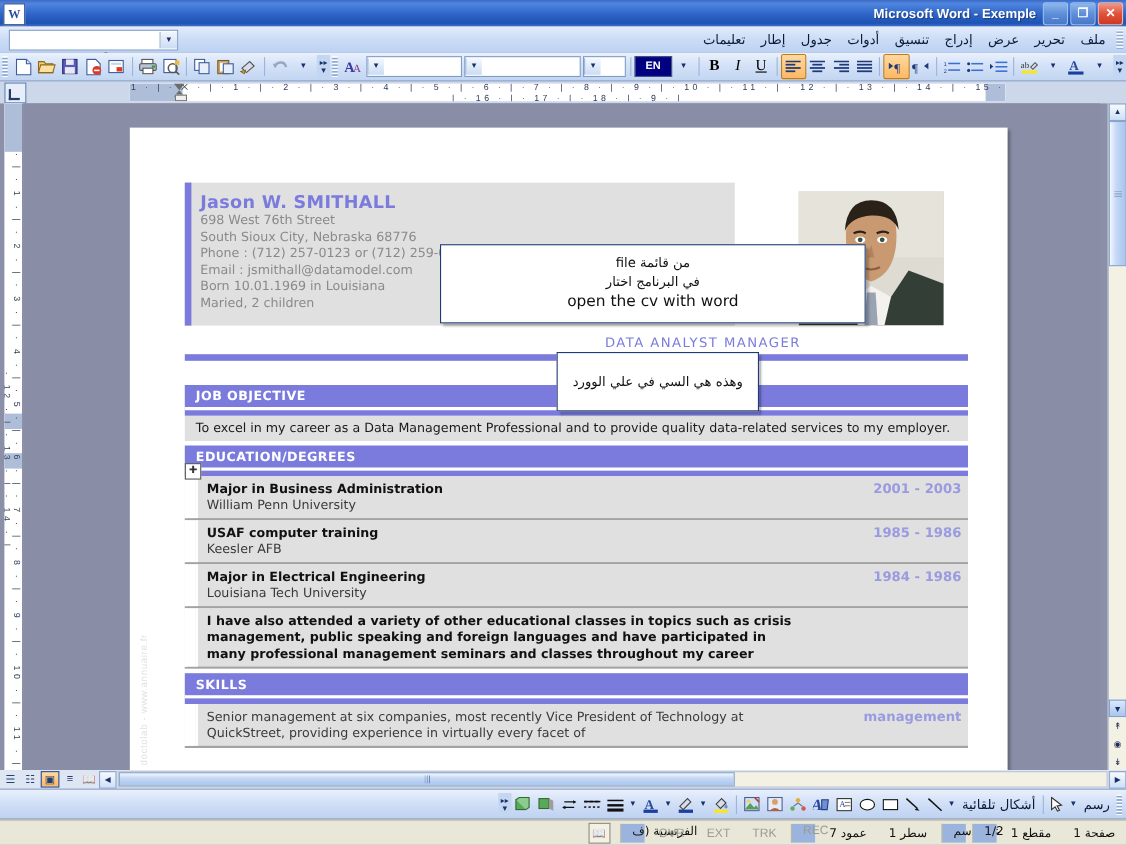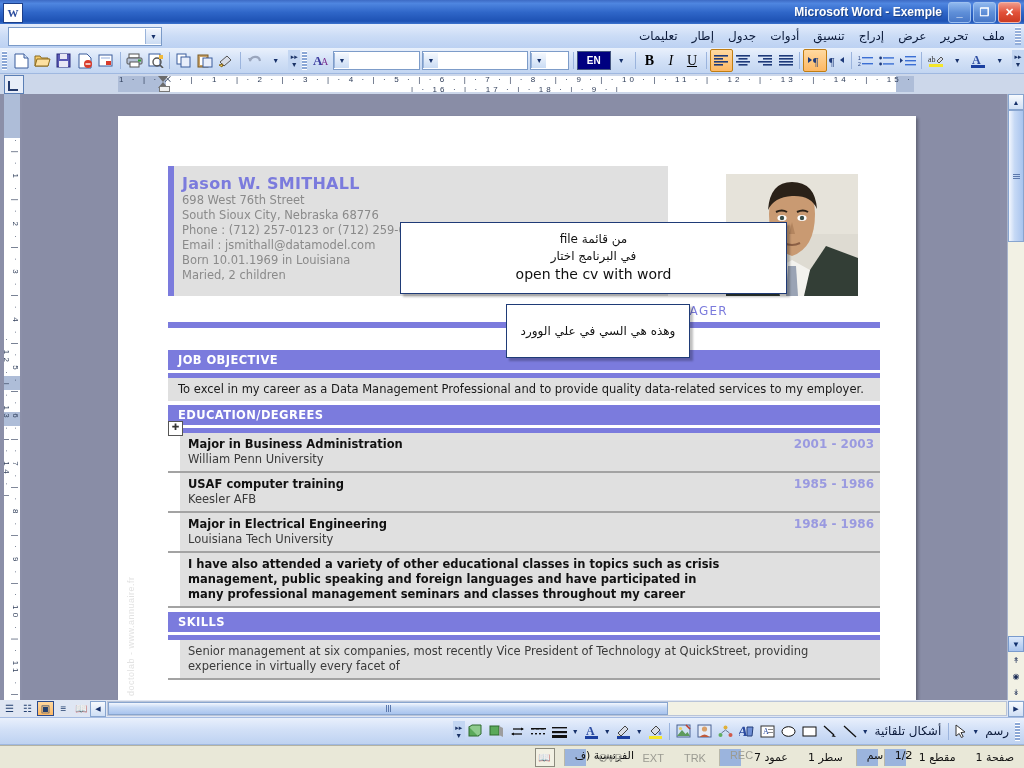--- a/index.html
+++ b/index.html
@@ -222,21 +222,21 @@
   
   .callout{
     position:absolute;background:#fff;border:1px solid #1f3b77;
     box-shadow:3px 3px 2px rgba(0,0,0,.25);
     text-align:center;color:#111;
     font-family:"DejaVu Sans","Liberation Sans",sans-serif;
   }
   .callout .ar{font-size:12px;direction:rtl;line-height:17px;}
   .callout .en{font-size:14px;line-height:19px;}
   #callout1{left:378px;top:128px;width:387px;height:72px;padding-top:8px;box-sizing:border-box;}
-  #callout2{left:484px;top:210px;width:182px;height:52px;display:flex;align-items:center;justify-content:center;}
+  #callout2{left:484px;top:226px;width:182px;height:52px;display:flex;align-items:center;justify-content:center;}
 
   
   .tbl-handle{
     position:absolute;left:146px;top:327px;width:13px;height:13px;background:#fff;
     border:1px solid #555;font-size:9px;line-height:11px;text-align:center;color:#333;
   }
 
   
   .vscroll{
     position:absolute;right:0;top:94px;width:16px;height:606px;
@@ -662,20 +662,21 @@
         <div style="height:4px;background:#fff"></div>
 
         <div class="sec-title">SKILLS</div>
         <div class="sec-bar"></div>
 
         <div class="row">
           <div class="frame-r"></div>
           <div class="what">
             <span class="sub">Senior management at six companies, most recently Vice President of Technology at QuickStreet, providing experience in virtually every facet of</span>
           </div>
+          <div class="when">management</div>
         </div>
 
       </div>
     </div>
 
     <div class="tbl-handle">✚</div>
 
     <div class="callout" id="callout1">
       <div class="ar">من قائمة file</div>
       <div class="ar">في البرنامج اختار</div>

